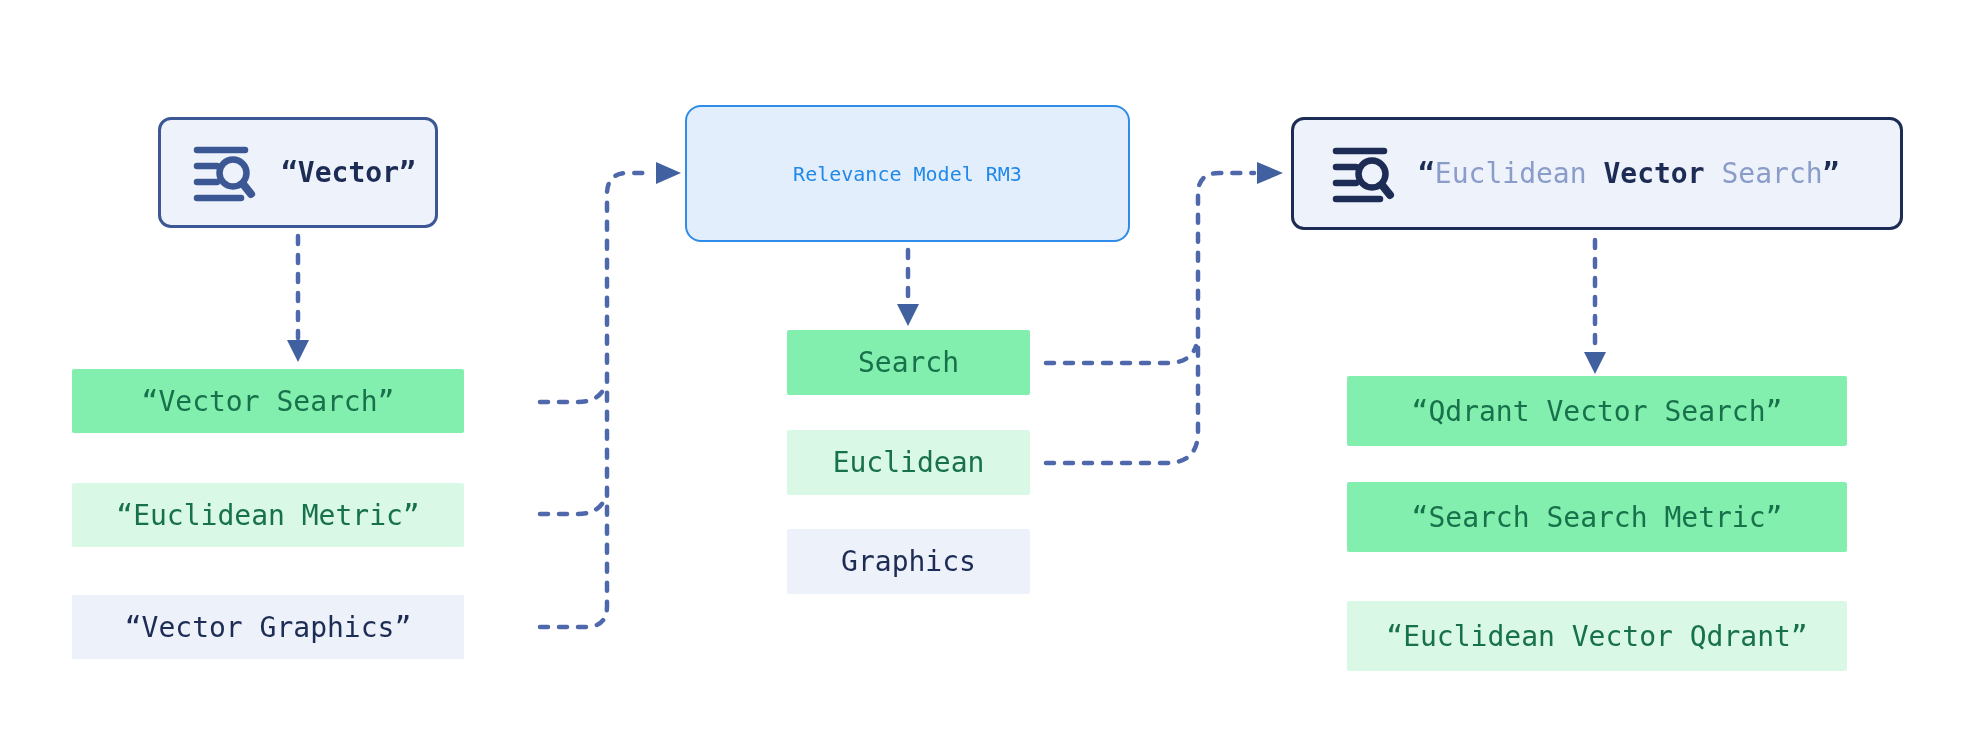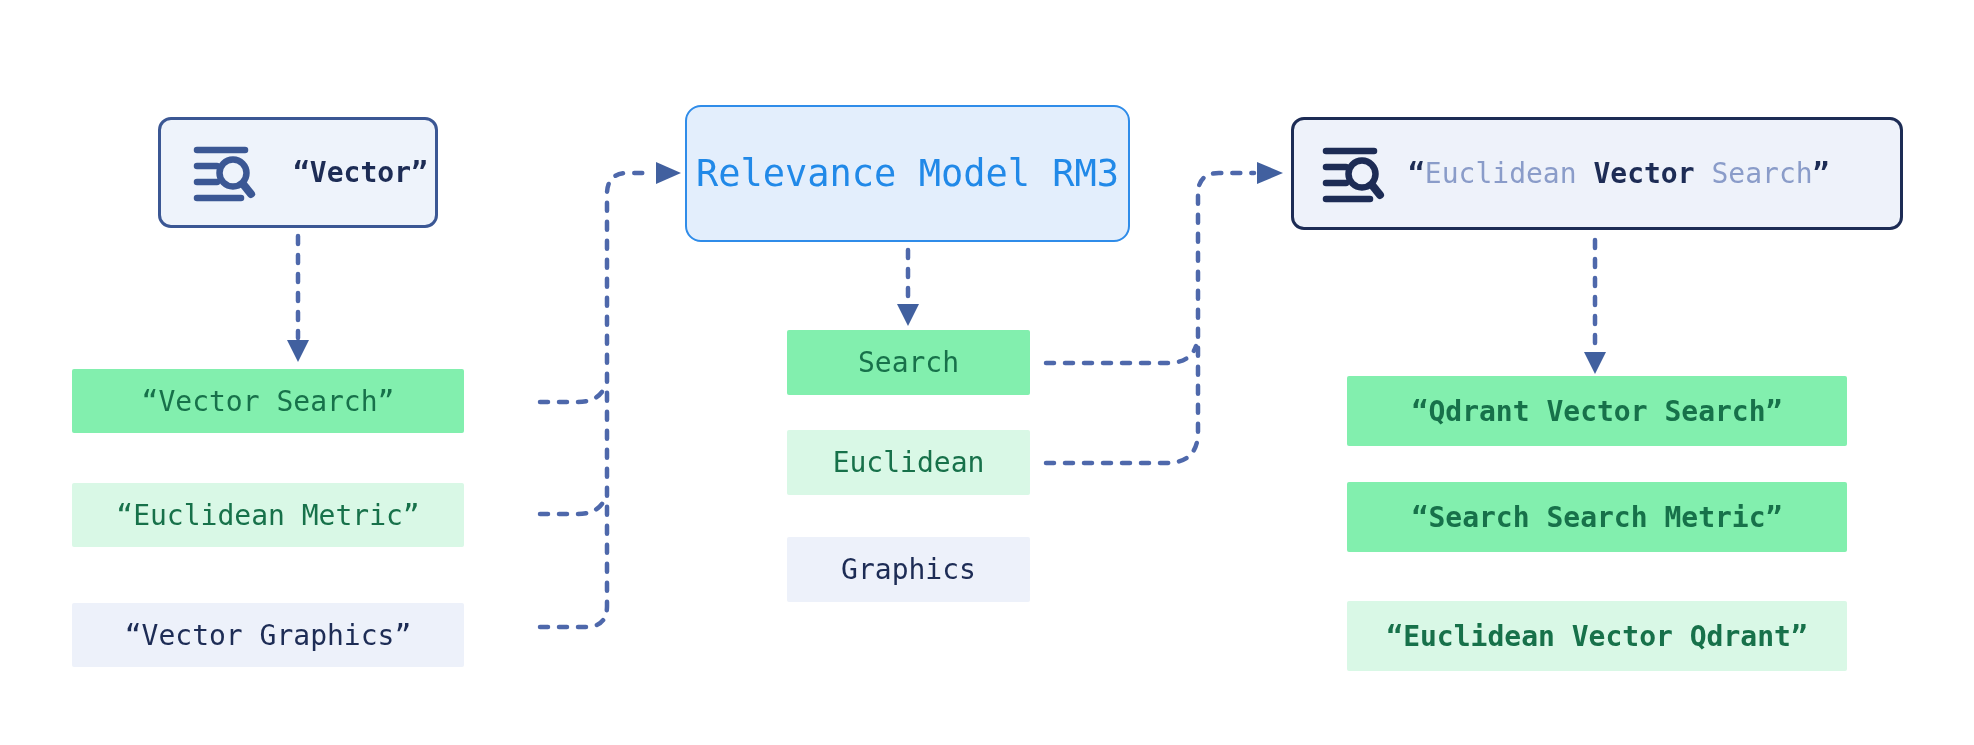--- a/index.html
+++ b/index.html
@@ -37,54 +37,54 @@
   .arrowhead{fill:var(--arrowhead);stroke:none;}
 
   .qbox{
     position:absolute;
     display:flex;align-items:center;
     background:var(--query-bg);
     border:3px solid var(--query-border);
     border-radius:13px;
     box-sizing:border-box;
   }
-  .qbox.left-q{left:158px;top:117px;width:280px;height:111px;padding-left:32px;gap:36px;}
-  .qbox.right-q{left:1291px;top:117px;width:612px;height:113px;padding-left:28px;gap:22px;border-color:var(--navy);background:#eef2fa;}
+  .qbox.left-q{left:158px;top:117px;width:280px;height:111px;padding-left:32px;gap:24px;}
+  .qbox.right-q{left:1291px;top:117px;width:612px;height:113px;padding-left:38px;gap:22px;border-color:var(--navy);background:#eef2fa;}
   .qtext{font-size:28px;font-weight:bold;color:var(--navy);white-space:pre;}
   .qtext .muted{color:var(--muted);font-weight:normal;}
   .qtext .dark{color:var(--navy);}
   .search-list-icon{flex:0 0 auto;display:block;}
   .icon-stroke-left{stroke:var(--query-border);}
   .icon-stroke-right{stroke:var(--navy);}
 
   .model-box{
     position:absolute;left:685px;top:105px;width:445px;height:137px;
     background:var(--blue-bg);
     border:2.5px solid var(--blue-border);
     border-radius:16px;
     box-sizing:border-box;
     display:flex;align-items:center;justify-content:center;
     color:var(--blue-text);
-    font-size:37px;font-weight:500;
+    font-size:20px;font-weight:500;
   }
 
   .row{
     position:absolute;
     display:flex;align-items:center;justify-content:center;
     font-size:28px;font-weight:500;
     border-radius:2px;
     white-space:pre;
   }
   .row.green{background:var(--green);color:var(--green-text);}
   .row.mint{background:var(--mint);color:var(--green-text);}
-  .row.gray{background:var(--grayblue);color:var(--navy);margin-top:8px;}
+  .row.gray{background:var(--grayblue);color:var(--navy);}
 
   .left-col{left:72px;width:392px;height:64px;}
   .mid-col{left:787px;width:243px;height:65px;}
-  .right-col{left:1347px;width:500px;height:70px;font-weight:bold;}
+  .right-col{left:1347px;width:500px;height:70px;}
 </style>
 </head>
 <body>
 
 <div id="stage">
 
   <svg id="connector-layer" viewBox="0 0 1974 745" xmlns="http://www.w3.org/2000/svg">
 
     <path class="connector" d="M298 236 V338"></path>
     <polygon class="arrowhead" points="287,340 309,340 298,362"></polygon>

